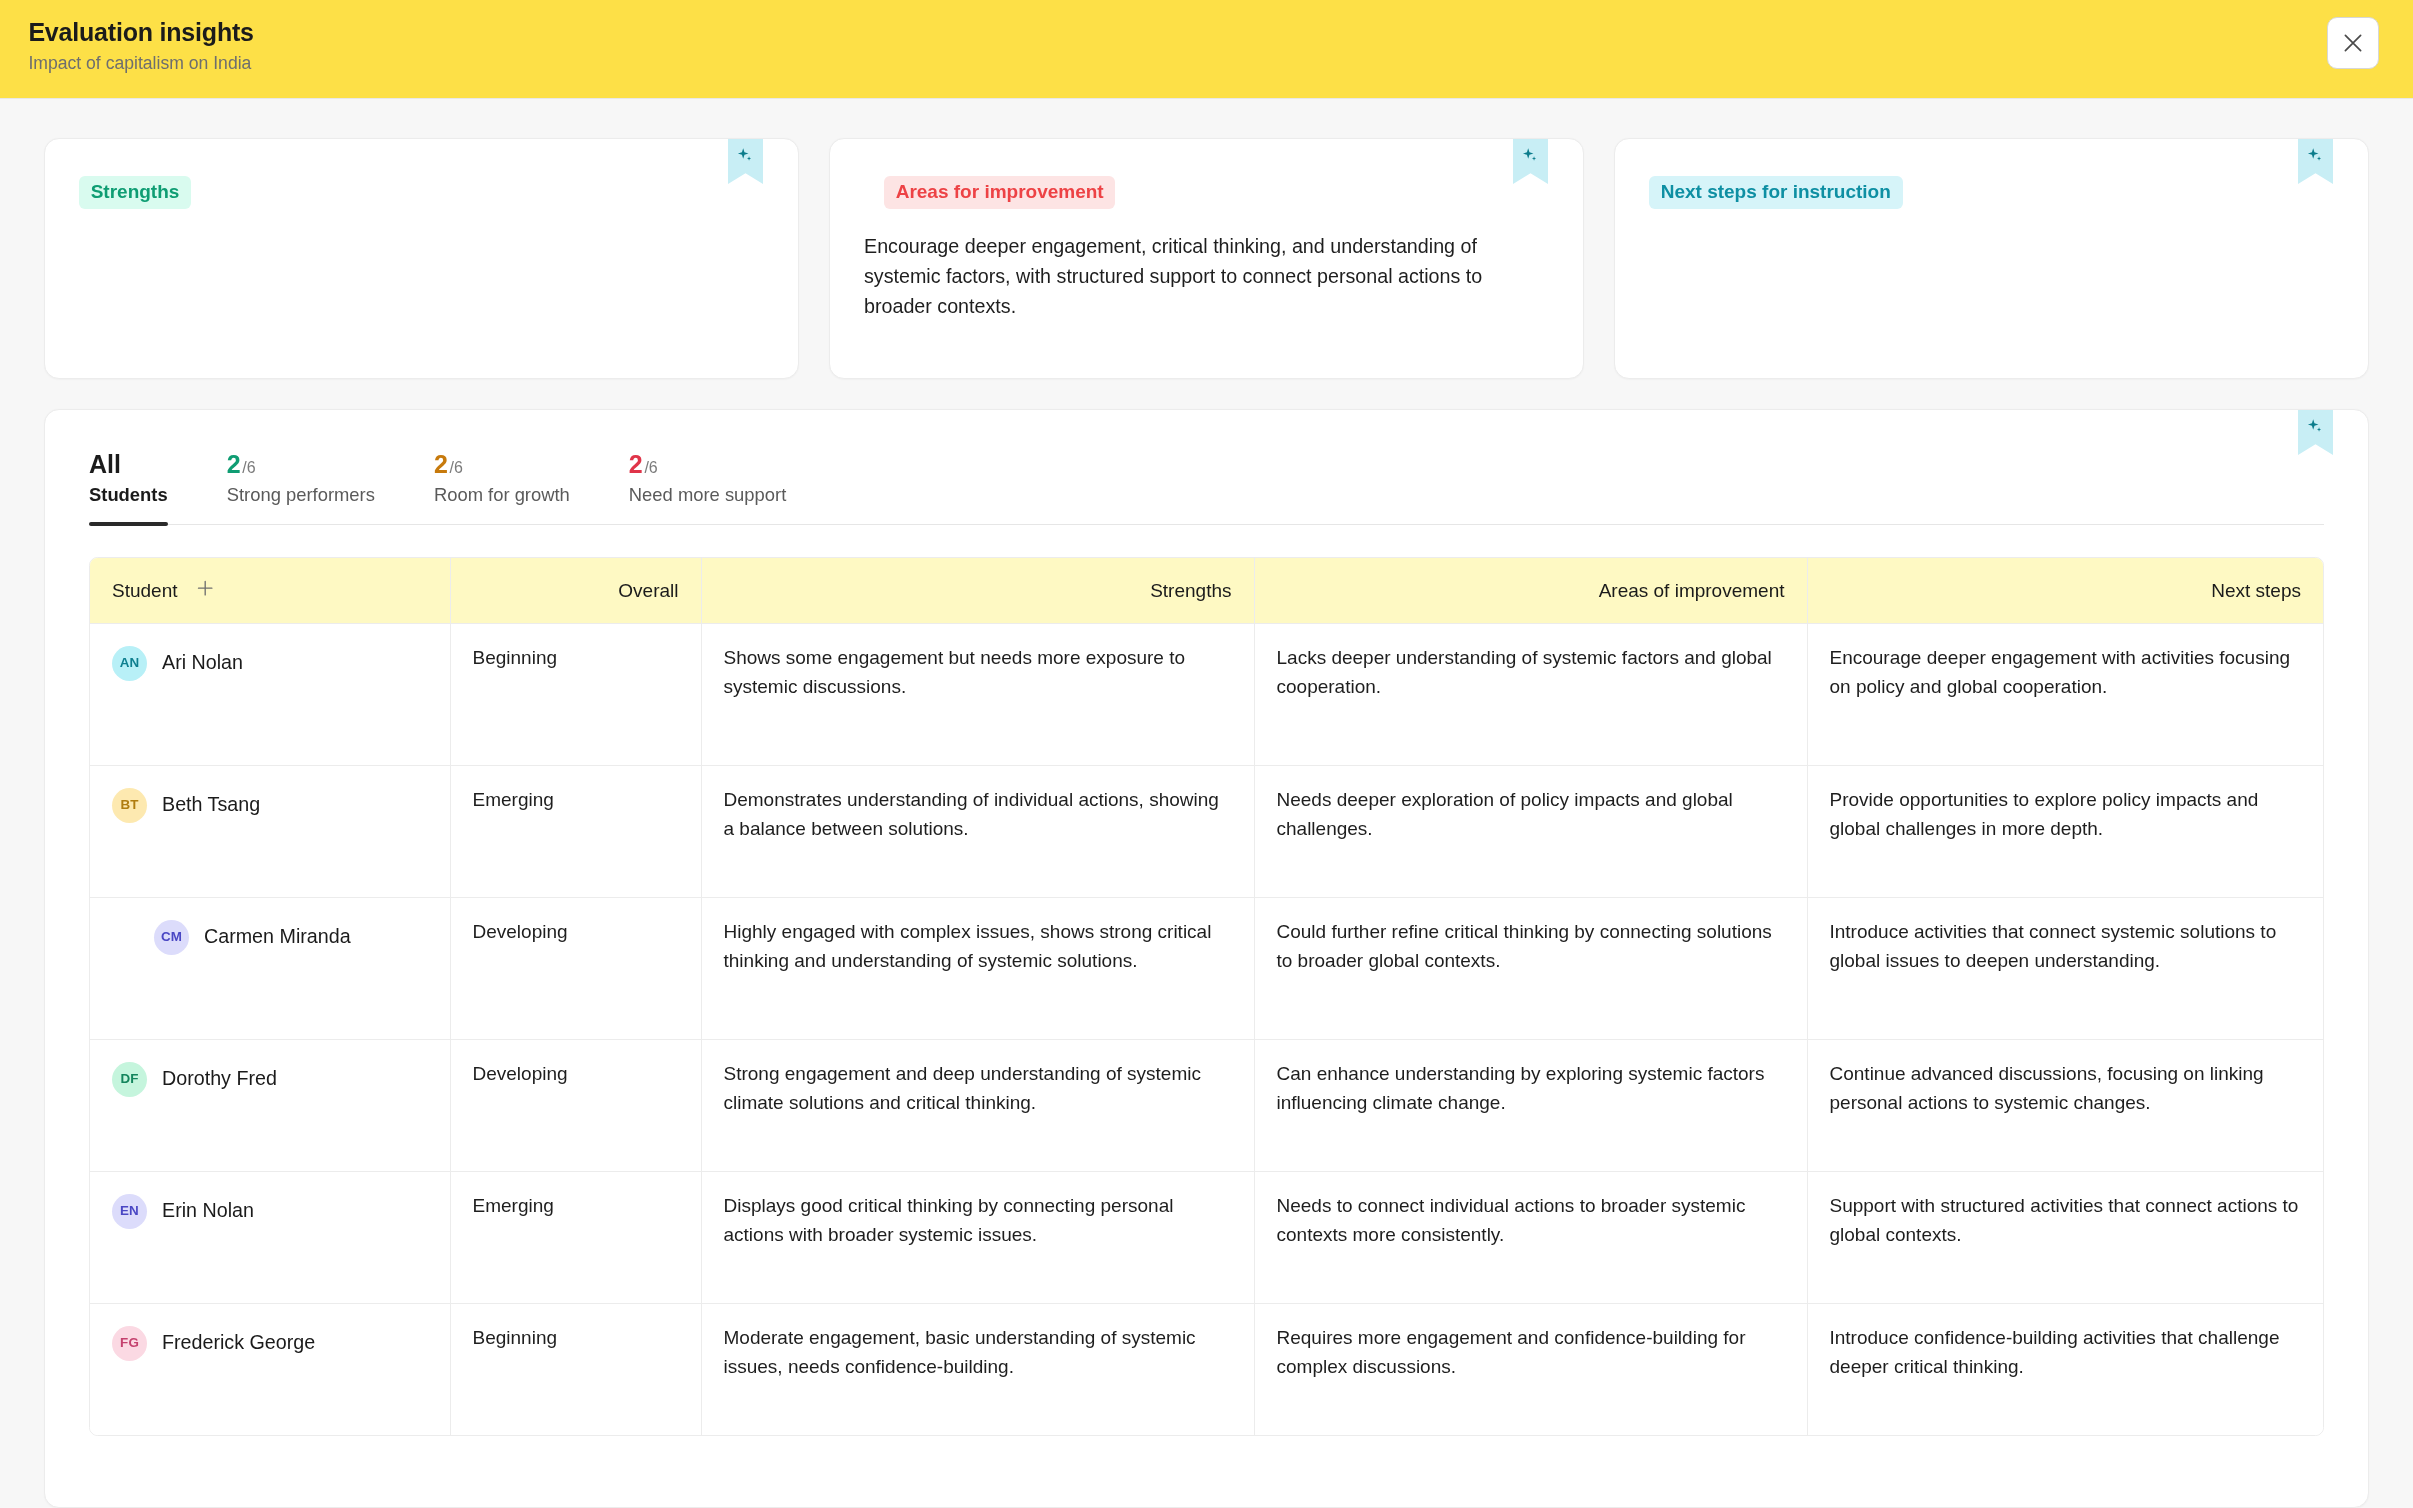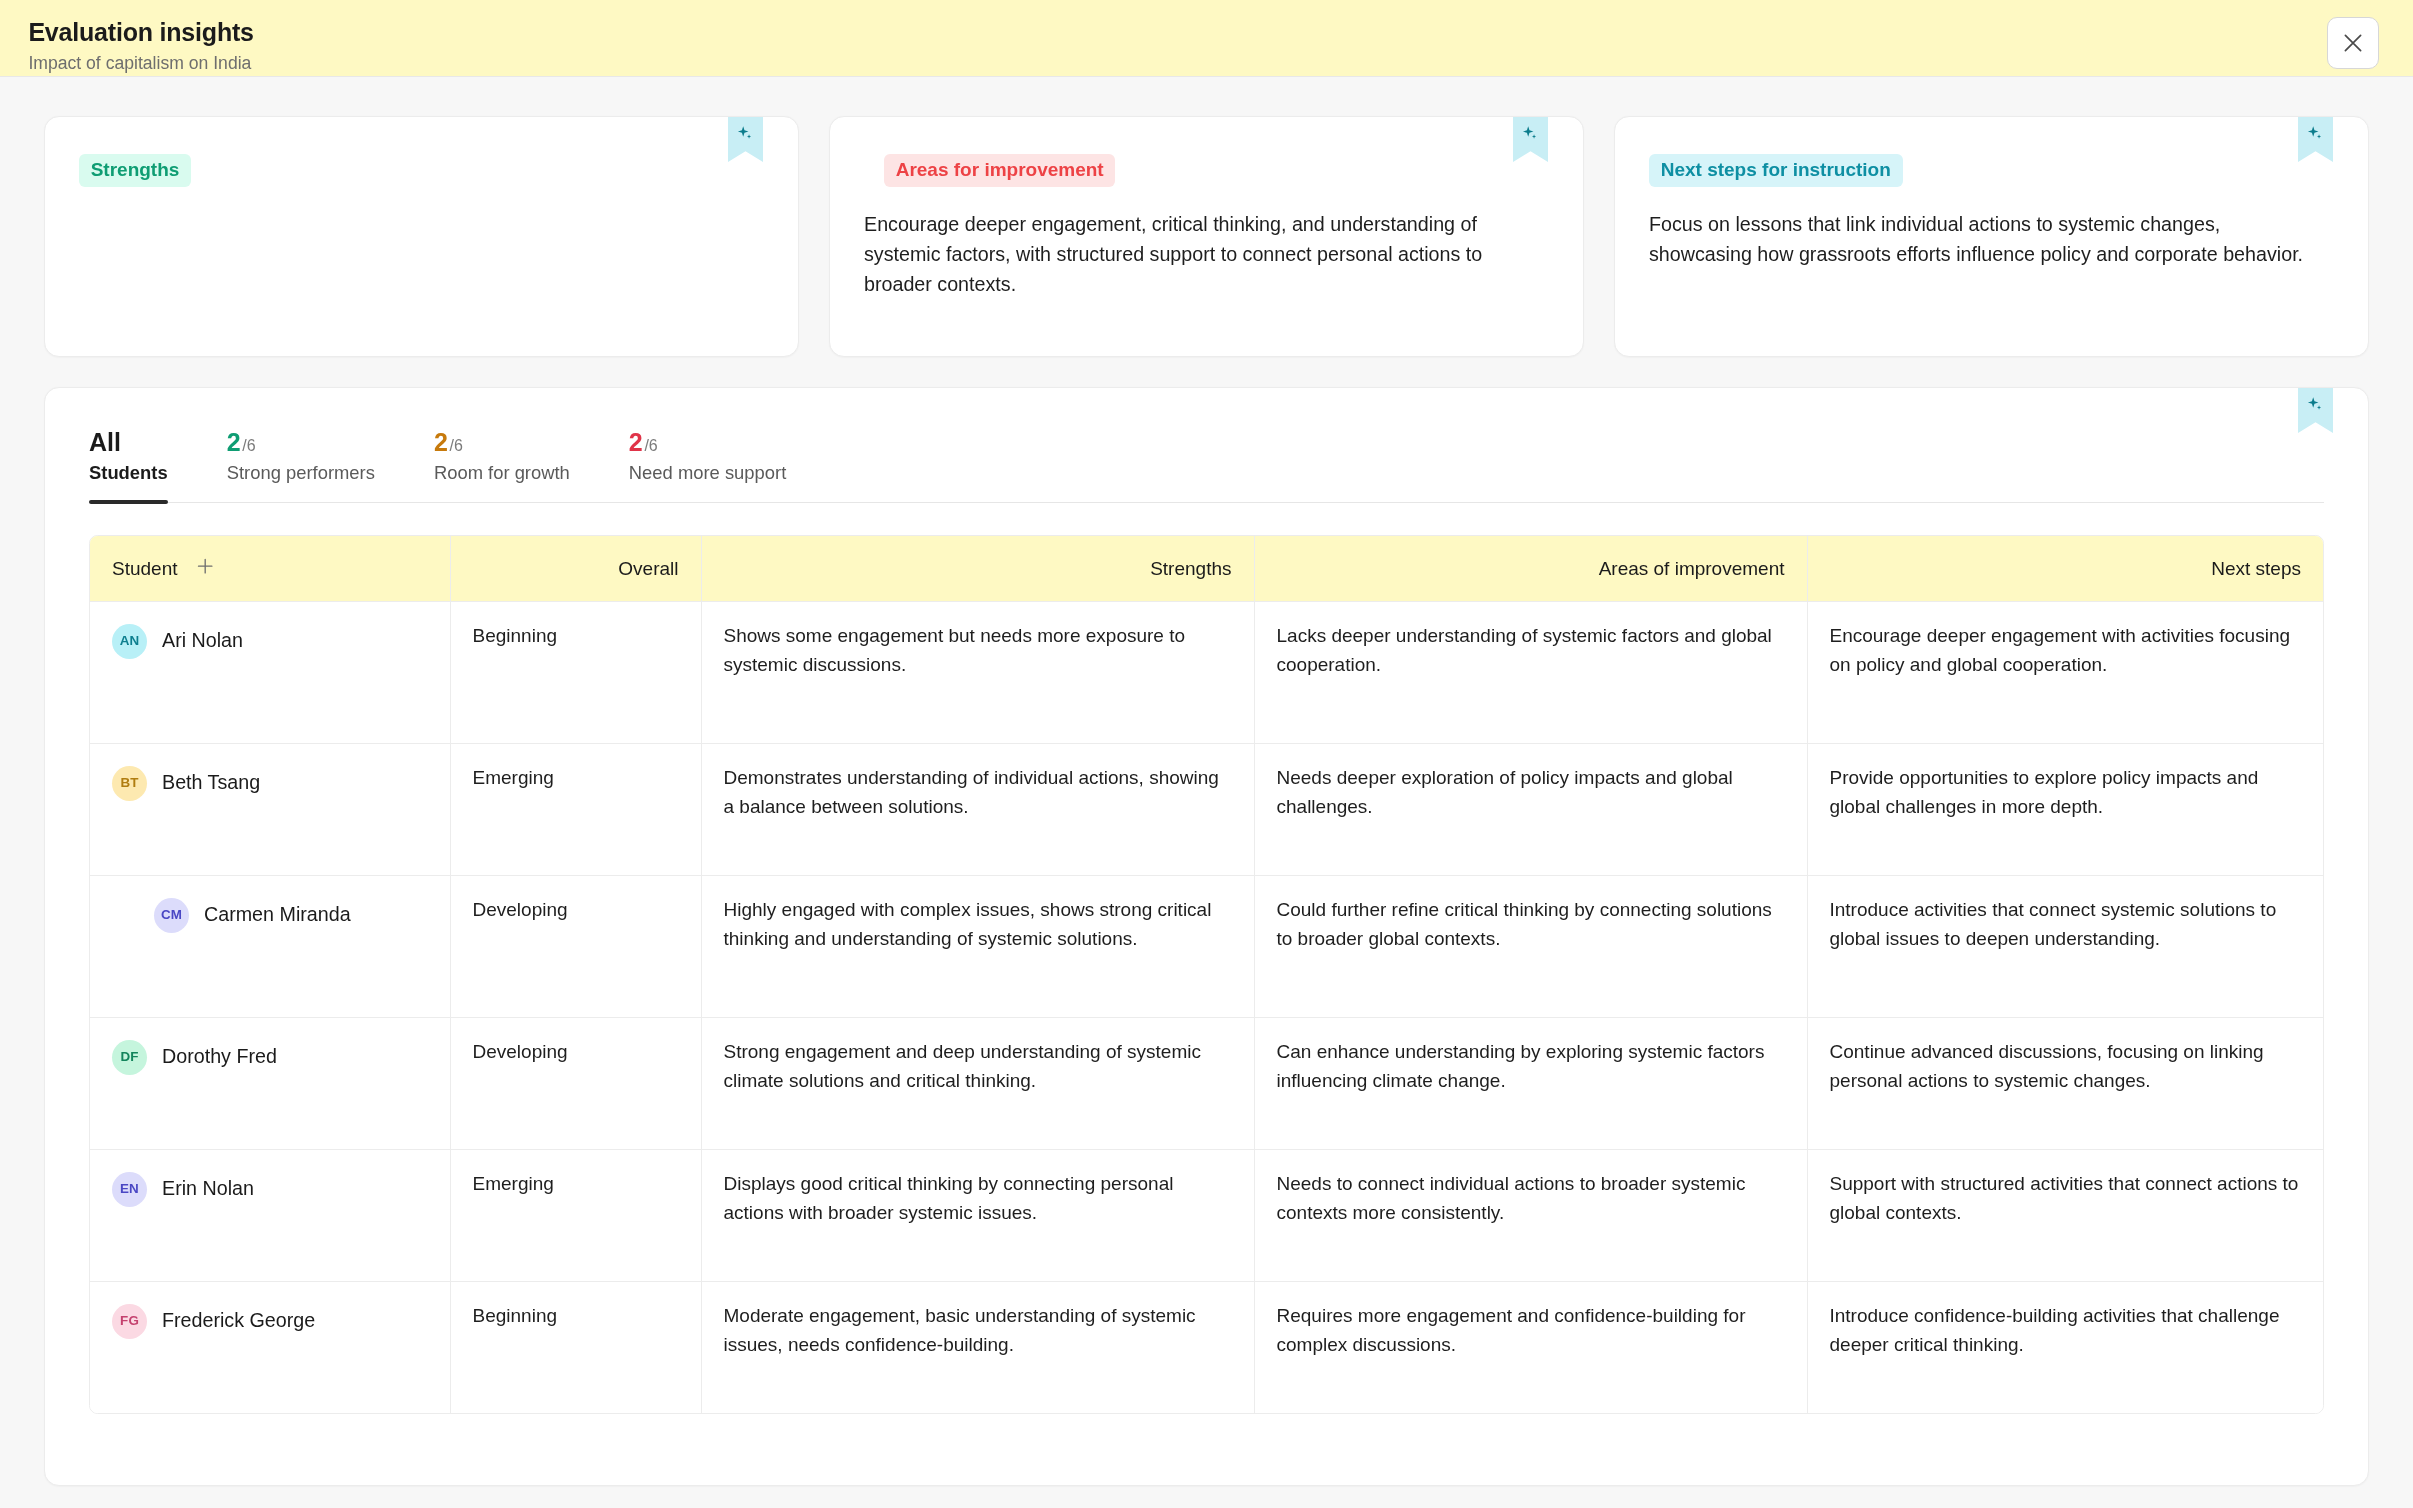--- a/index.html
+++ b/index.html
@@ -8,22 +8,22 @@
     width: 2413px;
     height: 1508px;
     background: #f7f7f7;
     font-family: "Liberation Sans", sans-serif;
     overflow: hidden;
   }
 
   
   .app-header {
     position: relative;
-    height: 77px;
-    background: #fef9c3;
+    height: 99px;
+    background: #fde047;
     border-bottom: 0.8px solid #e8e8e8;
     padding: 15px 34px 0 25px;
     display: flex;
     align-items: flex-start;
     justify-content: space-between;
   }
   .header-titles { padding-top: 3.4px; padding-left: 3.4px; }
   .page-title {
     font-size: 25px;
     font-weight: bold;
@@ -276,21 +276,20 @@
   <div class="insight-card">
     <div class="ai-ribbon">
       <span>
         <svg width="18.4" height="18.4" viewBox="0 0 22 22" fill="none">
           <path d="M8.6 1.6 L10.1 6.4 L14.9 7.9 L10.1 9.4 L8.6 14.2 L7.1 9.4 L2.3 7.9 L7.1 6.4 Z" fill="#0b7c8c"></path>
           <path d="M15.6 11.2 L16.3 13.1 L18.2 13.8 L16.3 14.5 L15.6 16.4 L14.9 14.5 L13 13.8 L14.9 13.1 Z" fill="#0b7c8c"></path>
         </svg>
       </span>
     </div>
     <span class="badge nextsteps">Next steps for instruction</span>
-    <div class="card-body">Focus on lessons that link individual actions to systemic changes, showcasing how grassroots efforts influence policy and corporate behavior.</div>
   </div>
 
 </div>
 
 <div class="table-panel">
   <div class="ai-ribbon">
     <span>
       <svg width="18.4" height="18.4" viewBox="0 0 22 22" fill="none">
         <path d="M8.6 1.6 L10.1 6.4 L14.9 7.9 L10.1 9.4 L8.6 14.2 L7.1 9.4 L2.3 7.9 L7.1 6.4 Z" fill="#0b7c8c"></path>
         <path d="M15.6 11.2 L16.3 13.1 L18.2 13.8 L16.3 14.5 L15.6 16.4 L14.9 14.5 L13 13.8 L14.9 13.1 Z" fill="#0b7c8c"></path>

